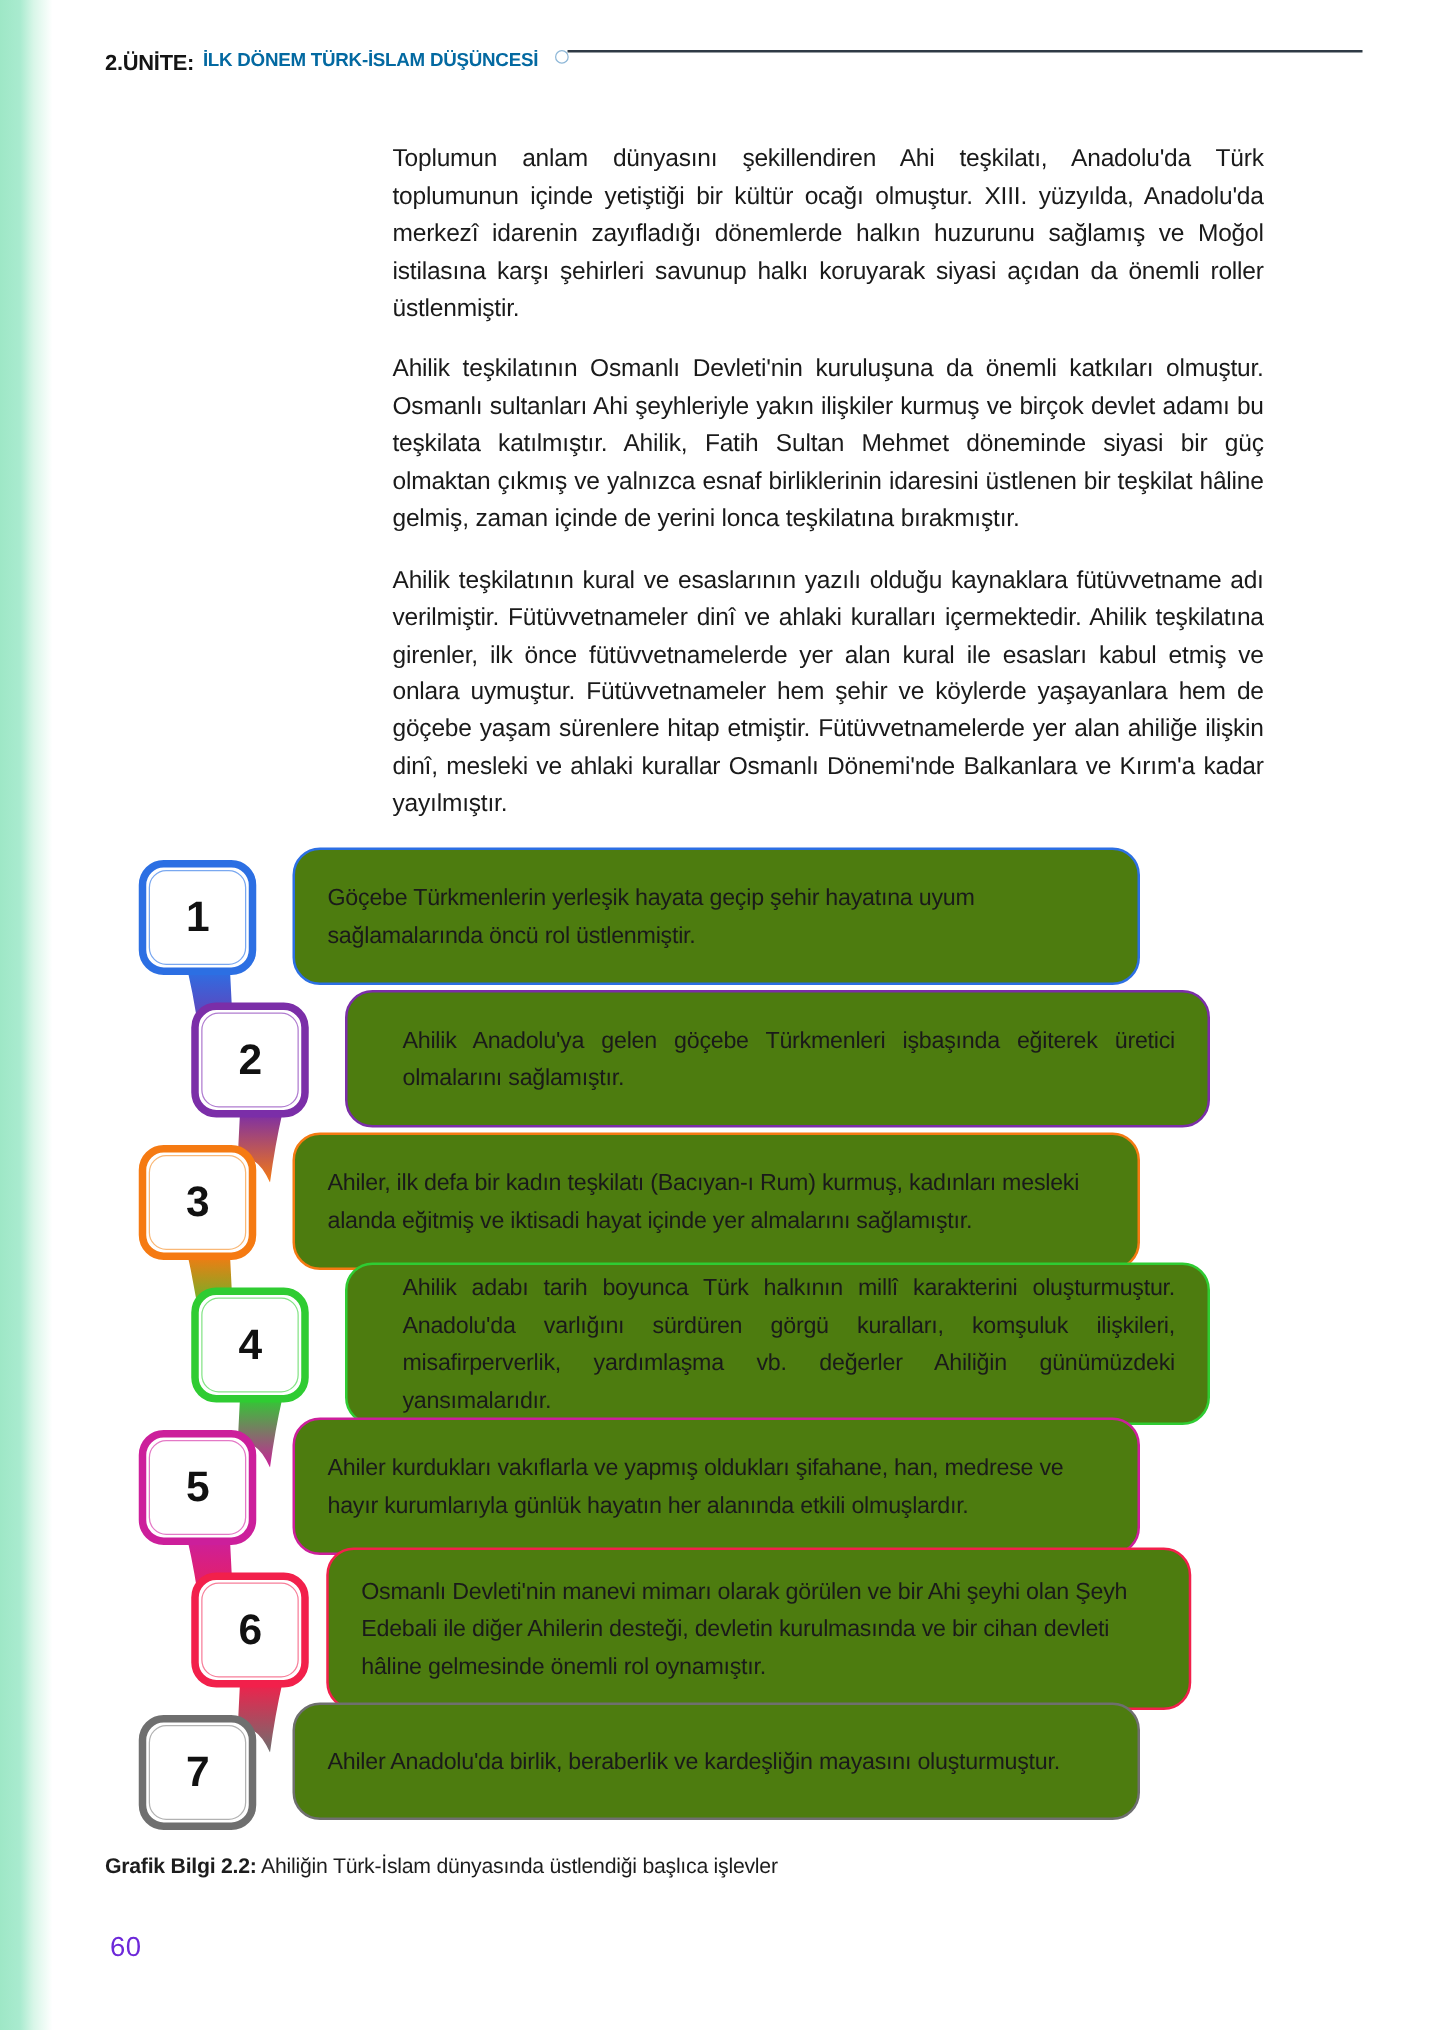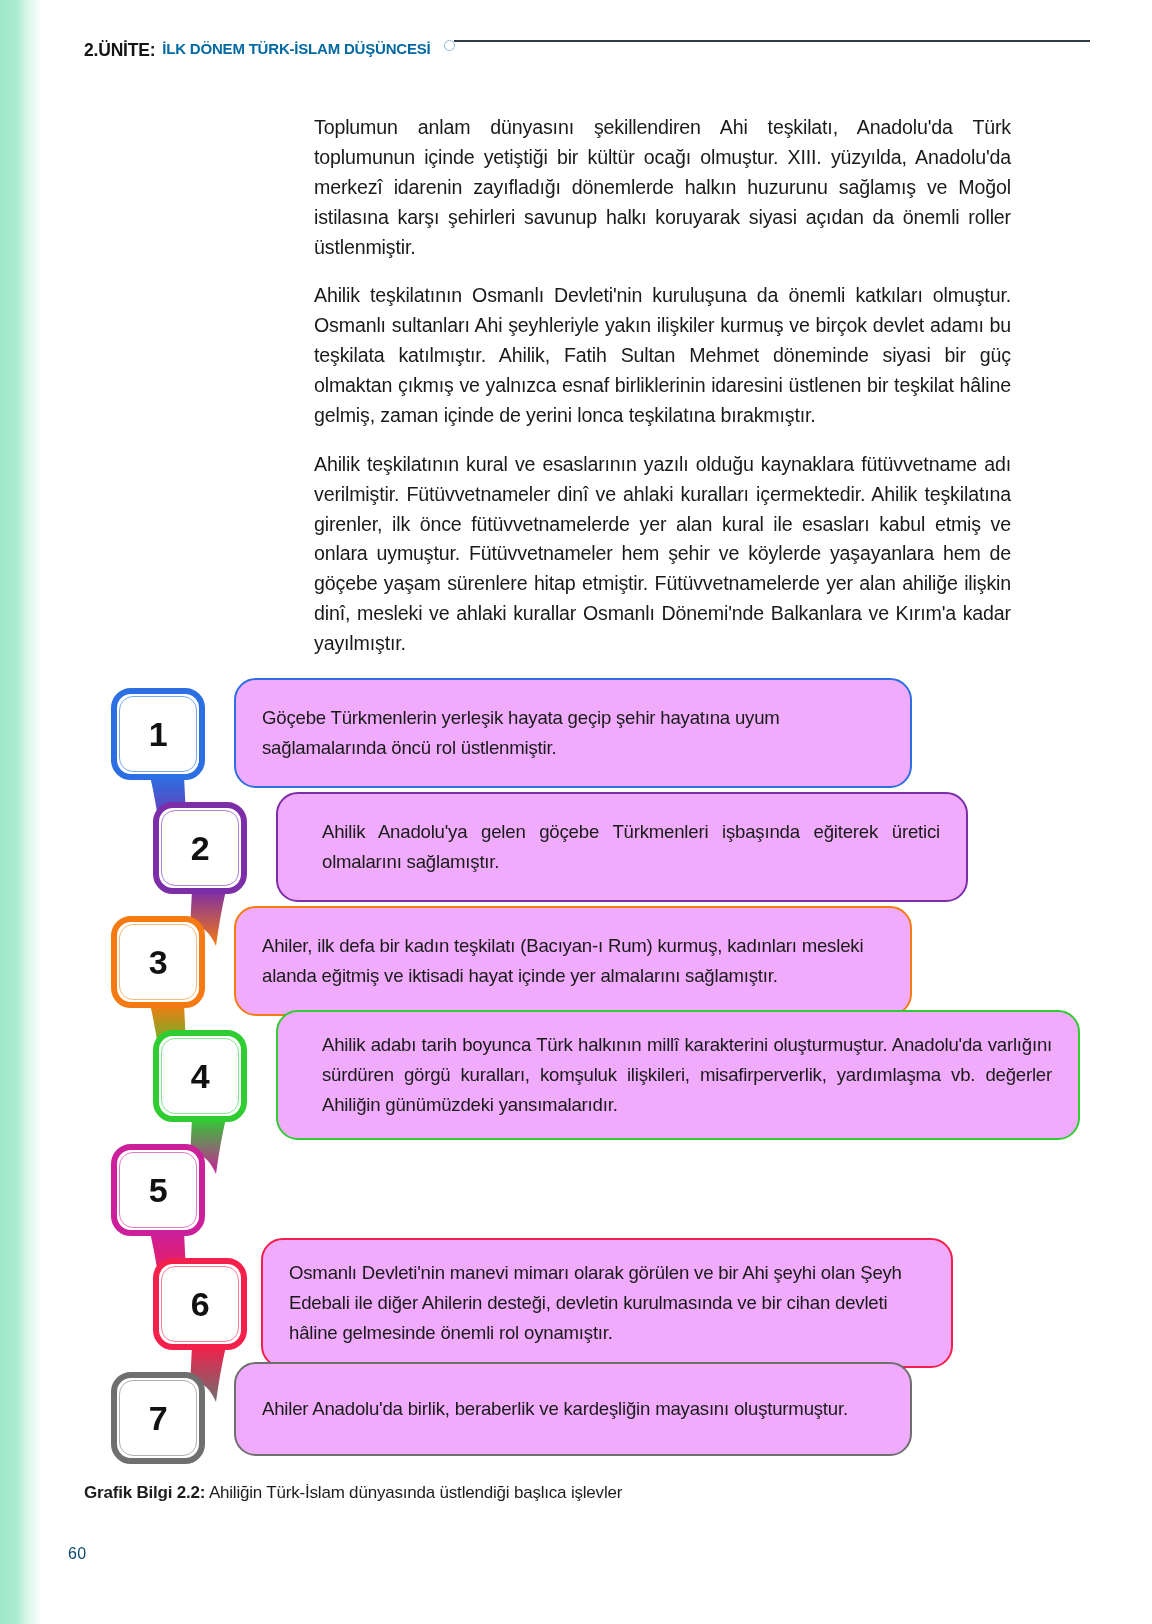--- a/index.html
+++ b/index.html
@@ -129,21 +129,21 @@
     z-index: 1;
   }
   .connector svg { display: block; width: 100%; height: 100%; }
 
   .textbox {
     position: absolute;
     border-width: 2.2px;
     border-style: solid;
     border-radius: 22px;
     box-sizing: border-box;
-    background: #f0abfc;
+    background: #4d7c0f;
     display: flex;
     align-items: center;
     z-index: 2;
   }
   .textbox p {
     margin: 0;
     padding: 0 26px;
     font-size: 18.6px;
     line-height: 1.62;
     letter-spacing: -0.2px;
@@ -164,24 +164,24 @@
     letter-spacing: -0.2px;
     color: #1d1d1d;
   }
   .caption-strong {
     font-weight: bold;
   }
 
   
   .folio {
     position: absolute;
-    left: 68px;
+    left: 88px;
     top: 1545px;
-    font-size: 16px;
-    color: #0c4a6e;
+    font-size: 22px;
+    color: #6d28d9;
     letter-spacing: 0.3px;
   }
 </style>
 </head>
 <body>
 
 <div class="edge-bar"></div>
 
 <div class="header">
   <span class="header-unit">2.ÜNİTE:</span>
@@ -295,29 +295,32 @@
   </div>
   <div class="textbox tb-left" style="left:234px; top:238px; width:678px; height:110px; border-color:#f57a12;">
     <p>Ahiler, ilk defa bir kadın teşkilatı (Bacıyan-ı Rum) kurmuş, kadınları mesleki alanda eğitmiş ve iktisadi hayat içinde yer almalarını sağlamıştır.</p>
   </div>
 
   <div class="numbox" style="left:153px; top:362px; border-color:#2fcc32;">
     <div class="numbox-inner" style="border-color:#85e487;">
       <span class="numbox-label">4</span>
     </div>
   </div>
-  <div class="textbox tb-justify" style="left:276px; top:342px; width:804px; height:130px; border-color:#2fcc32;justify-content:flex-end;">
+  <div class="textbox tb-justify" style="left:276px; top:342px; width:692px; height:130px; border-color:#2fcc32;justify-content:flex-end;">
     <p>Ahilik adabı tarih boyunca Türk halkının millî karakterini oluşturmuştur. Anadolu'da varlığını sürdüren görgü kuralları, komşuluk ilişkileri, misafirperverlik, yardımlaşma vb. değerler Ahiliğin günümüzdeki yansımalarıdır.</p>
   </div>
 
   <div class="numbox" style="left:111px; top:476px; border-color:#cc1f9b;">
     <div class="numbox-inner" style="border-color:#e479c6;">
       <span class="numbox-label">5</span>
     </div>
   </div>
+  <div class="textbox tb-left" style="left:234px; top:466px; width:678px; height:110px; border-color:#cc1f9b;">
+    <p>Ahiler kurdukları vakıflarla ve yapmış oldukları şifahane, han, medrese ve hayır kurumlarıyla günlük hayatın her alanında etkili olmuşlardır.</p>
+  </div>
 
   <div class="numbox" style="left:153px; top:590px; border-color:#f2204b;">
     <div class="numbox-inner" style="border-color:#f77f9a;">
       <span class="numbox-label">6</span>
     </div>
   </div>
   <div class="textbox tb-left" style="left:261px; top:570px; width:692px; height:130px; border-color:#f2204b;">
     <p>Osmanlı Devleti'nin manevi mimarı olarak görülen ve bir Ahi şeyhi olan Şeyh Edebali ile diğer Ahilerin desteği, devletin kurulmasında ve bir cihan devleti hâline gelmesinde önemli rol oynamıştır.</p>
   </div>
 

